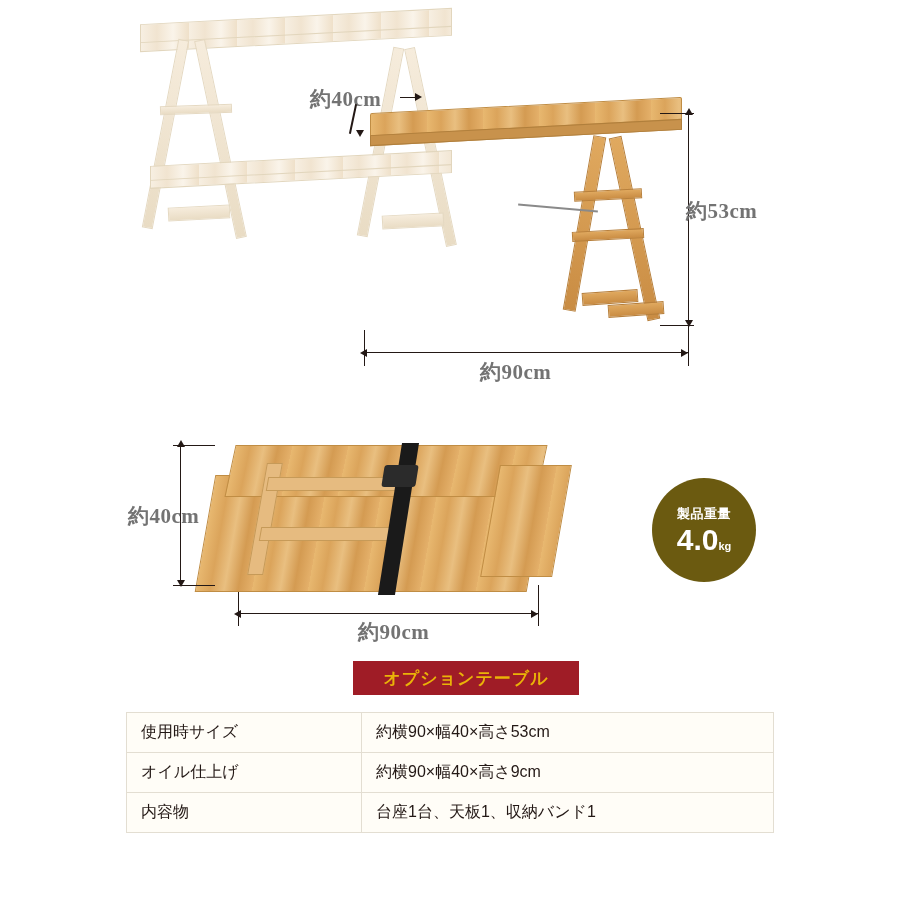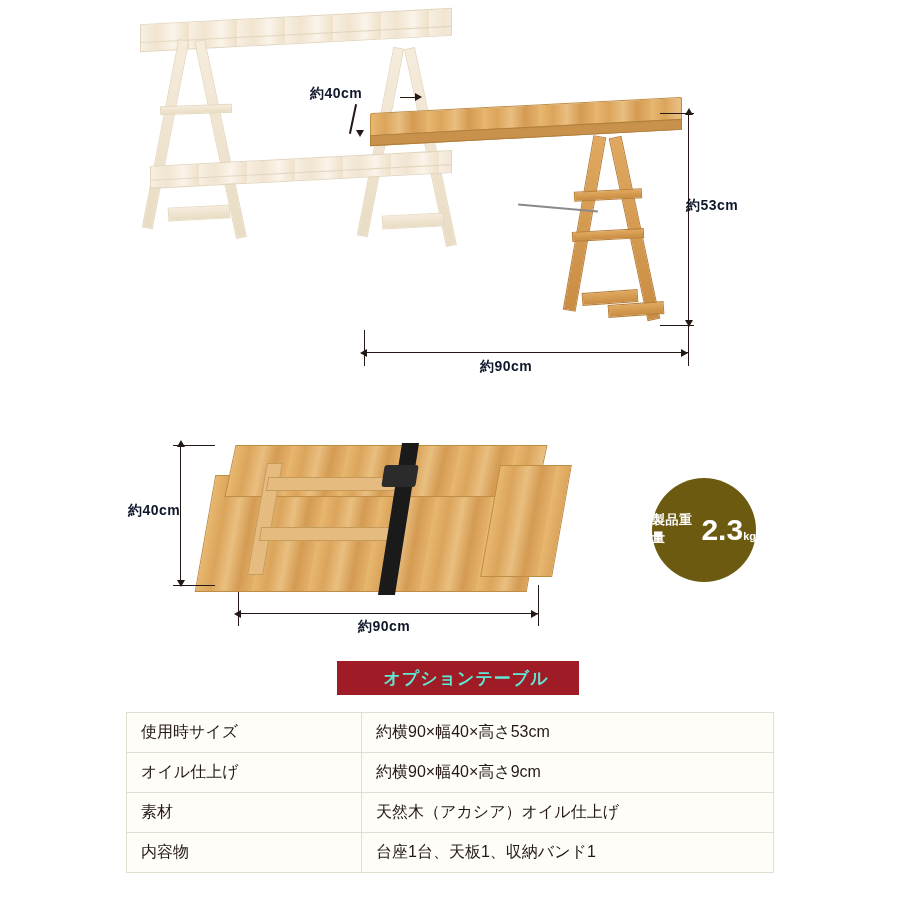--- a/index.html
+++ b/index.html
@@ -17,25 +17,26 @@
   }
   .page {
     position: relative;
     width: 900px;
     height: 900px;
   }
 
   
   .abs { position: absolute; }
   .dim-label {
-    font-size: 14px;
-    font-weight: bold;
-    color: #0f172a;
+    font-size: 21px;
+    font-weight: bold;
+    color: #737373;
     letter-spacing: 0.5px;
     white-space: nowrap;
+    font-family: Liberation Serif, serif;
   }
 
   
   .illu-top {
     position: absolute;
     left: 0; top: 0;
     width: 900px; height: 400px;
   }
 
   
@@ -74,47 +75,46 @@
     background: #fffdf7;
     font-weight: normal;
   }
   table.spec td.value {
     background: #fffdf7;
   }
 
   
   .opt-badge {
     position: absolute;
-    left: 337px;
+    left: 353px;
     top: 661px;
     width: 226px;
     height: 34px;
     background: #9f1c26;
-    color: #5eead4;
+    color: #eab308;
     font-size: 17px;
     font-weight: bold;
     display: flex;
     align-items: center;
     justify-content: center;
     letter-spacing: 1px;
-    padding-left: 16px;
   }
 
   
   .weight-circle {
     position: absolute;
     left: 652px;
     top: 478px;
     width: 104px;
     height: 104px;
     border-radius: 50%;
     background: #6b5a10;
     color: #ffffff;
     display: flex;
-    flex-direction: row;
+    flex-direction: column;
     align-items: center;
     justify-content: center;
   }
   .weight-circle .wc-title {
     font-size: 13px;
     font-weight: bold;
     letter-spacing: 0.5px;
     margin-bottom: 2px;
   }
   .weight-circle .wc-val {
@@ -254,44 +254,40 @@
     <div class="abs tick-v" style="left:238px; top:192px; height:34px;"></div>
     <div class="abs tick-v" style="left:538px; top:185px; height:41px;"></div>
     <div class="abs" style="left:358px; top:218px;">
       <div class="dim-label">約90cm</div>
     </div>
   </div>
 
   <div class="weight-circle">
     <div class="wc-title">製品重量</div>
     <div class="wc-val">
-      <span>2.3</span><span class="unit">kg</span>
+      <span>4.0</span><span class="unit">kg</span>
     </div>
   </div>
 
   <div class="opt-badge">
     <span>オプションテーブル</span>
   </div>
 
   <div class="spec-wrap">
     <table class="spec">
       <tbody>
         <tr>
           <td class="label">使用時サイズ</td>
           <td class="value">約横90×幅40×高さ53cm</td>
         </tr>
         <tr>
           <td class="label">オイル仕上げ</td>
           <td class="value">約横90×幅40×高さ9cm</td>
         </tr>
         <tr>
-          <td class="label">素材</td>
-          <td class="value">天然木（アカシア）オイル仕上げ</td>
-        </tr>
-        <tr>
           <td class="label">内容物</td>
           <td class="value">台座1台、天板1、収納バンド1</td>
         </tr>
       </tbody>
     </table>
   </div>
 
 </div>
 
 </body></html>

